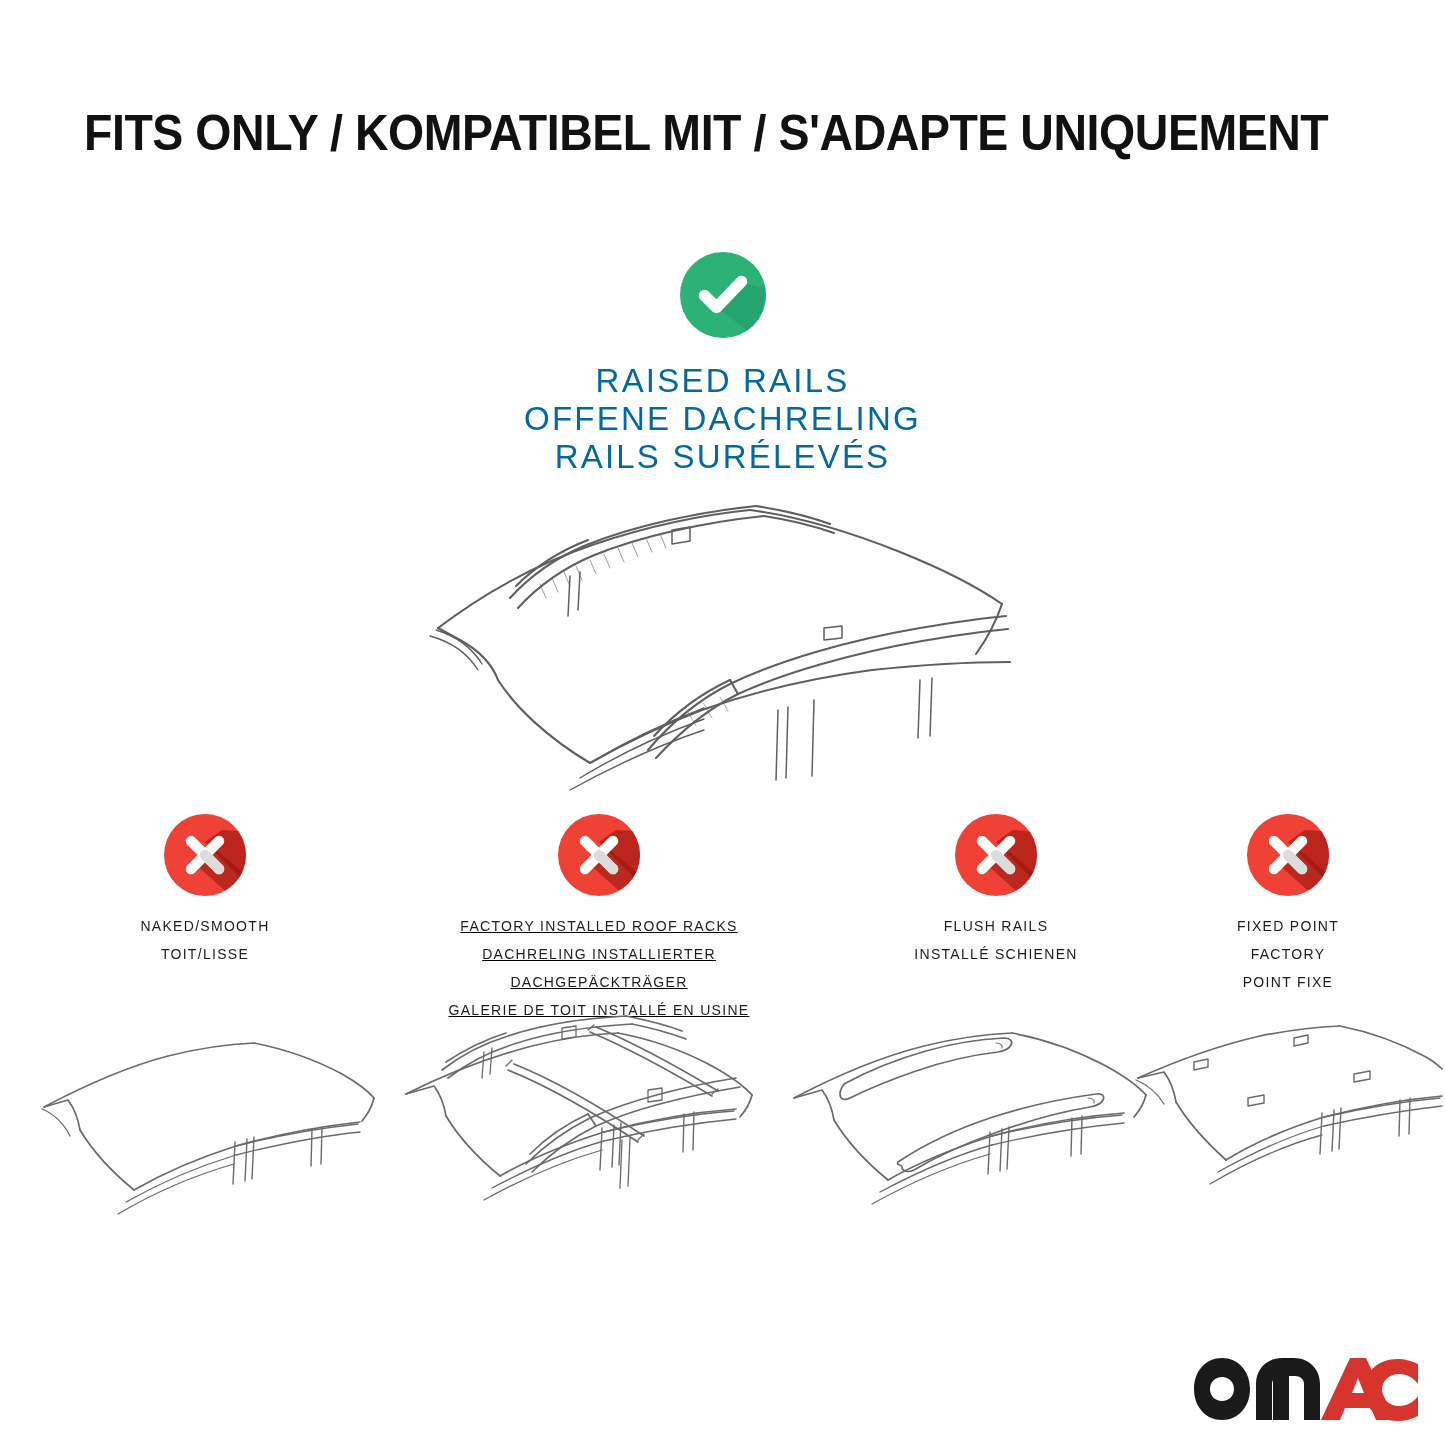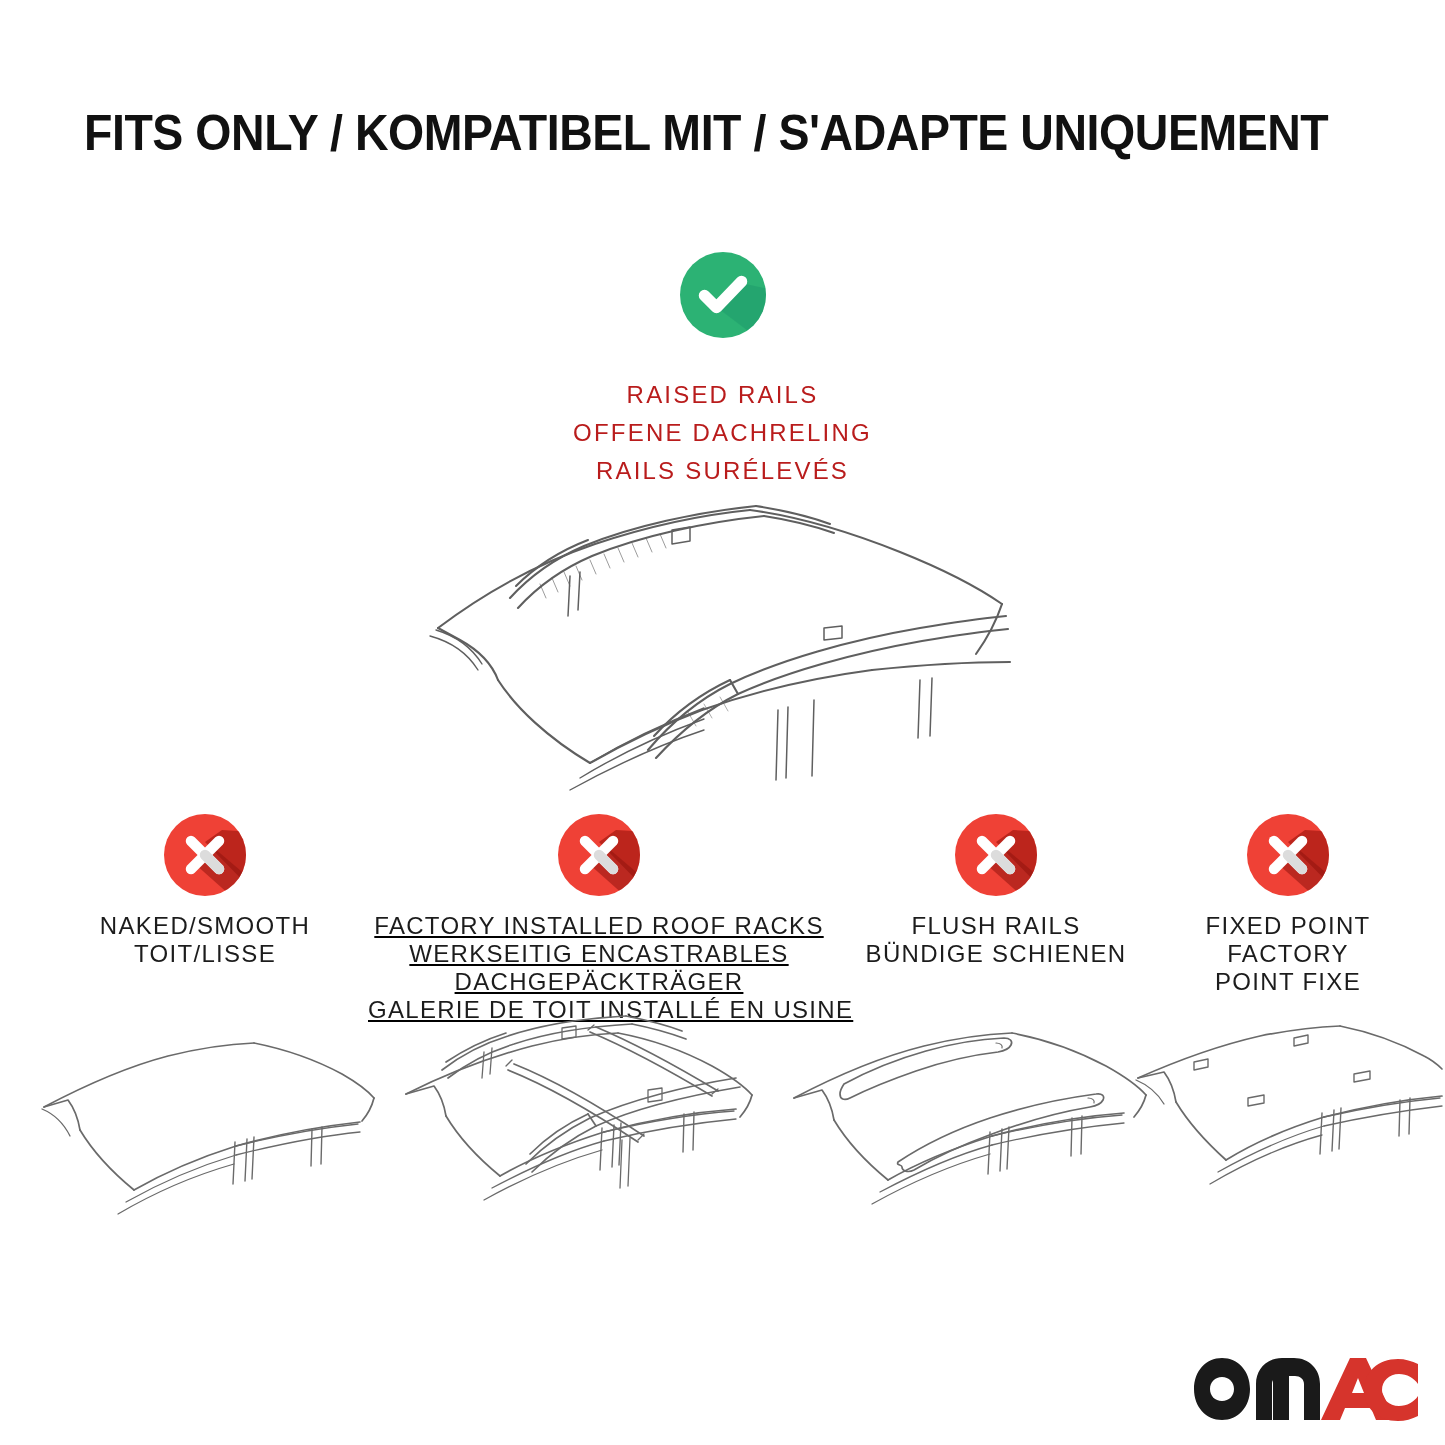--- a/index.html
+++ b/index.html
@@ -40,25 +40,25 @@
     width: 1445px;
     text-align: center;
   }
   .status-icon-wrap {
     display: block;
     margin: 0 auto;
     width: 90px;
     height: 90px;
   }
   #fits-labels {
-    margin-top: 36px;
-    font-size: 24px;
+    margin-top: 22px;
+    font-size: 33px;
     line-height: 38px;
     letter-spacing: 2.2px;
-    color: #b91c1c;
+    color: #0369a1;
     font-weight: 300;
   }
   #fits-labels div { white-space: nowrap; }
 
   
   #hero-illustration {
     position: absolute;
     left: 420px;
     top: 488px;
     width: 600px;
@@ -77,21 +77,21 @@
     position: absolute;
     top: 0;
     text-align: center;
   }
   .nf-col .status-icon-wrap {
     width: 86px;
     height: 86px;
   }
   .nf-labels {
     margin-top: 14px;
-    font-size: 24px;
+    font-size: 14px;
     line-height: 28px;
     letter-spacing: 1.3px;
     color: #1c1c1c;
     font-weight: 300;
   }
   .nf-labels div { white-space: nowrap; }
 
   .nf-col-0 { left: 40px;   width: 330px; }
   .nf-col-1 { left: 368px;  width: 462px; text-decoration: underline; }
   .nf-col-2 { left: 840px;  width: 312px; }
@@ -266,21 +266,21 @@
         </g>
         <g stroke-linecap="round" stroke-width="10.5" fill="none">
           <path d="M29 29 L57 57" stroke="#ffffff"></path>
           <path d="M57 29 L29 57" stroke="#ffffff"></path>
         </g>
         <path d="M43 43 L57 57" stroke="#dcdcdc" stroke-width="10.5" stroke-linecap="round" fill="none"></path>
       </svg>
     </span>
     <div class="nf-labels">
       <div>FACTORY INSTALLED ROOF RACKS</div>
-      <div>WERKSEITIG ENCASTRABLES</div>
+      <div>DACHRELING INSTALLIERTER</div>
       <div>DACHGEPÄCKTRÄGER</div>
       <div>GALERIE DE TOIT INSTALLÉ EN USINE</div>
     </div>
   </div>
 
   <div class="nf-col nf-col-2">
     <span class="status-icon-wrap">
       <svg viewBox="0 0 86 86" width="86" height="86" aria-hidden="true">
         <defs>
             <clipPath id="clipX2">
@@ -294,21 +294,21 @@
         </g>
         <g stroke-linecap="round" stroke-width="10.5" fill="none">
           <path d="M29 29 L57 57" stroke="#ffffff"></path>
           <path d="M57 29 L29 57" stroke="#ffffff"></path>
         </g>
         <path d="M43 43 L57 57" stroke="#dcdcdc" stroke-width="10.5" stroke-linecap="round" fill="none"></path>
       </svg>
     </span>
     <div class="nf-labels">
       <div>FLUSH RAILS</div>
-      <div>BÜNDIGE SCHIENEN</div>
+      <div>INSTALLÉ SCHIENEN</div>
     </div>
   </div>
 
   <div class="nf-col nf-col-3">
     <span class="status-icon-wrap">
       <svg viewBox="0 0 86 86" width="86" height="86" aria-hidden="true">
         <defs>
             <clipPath id="clipX3">
               <circle cx="43" cy="43" r="41"></circle>
             </clipPath>

